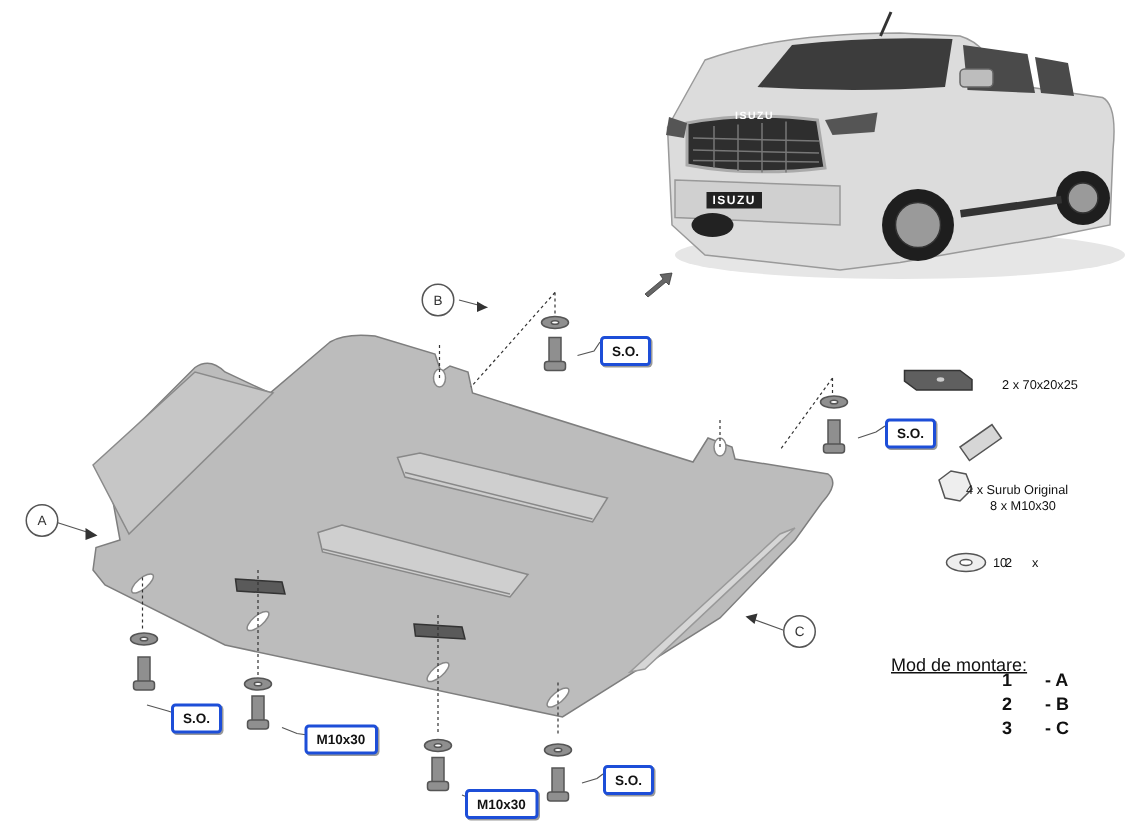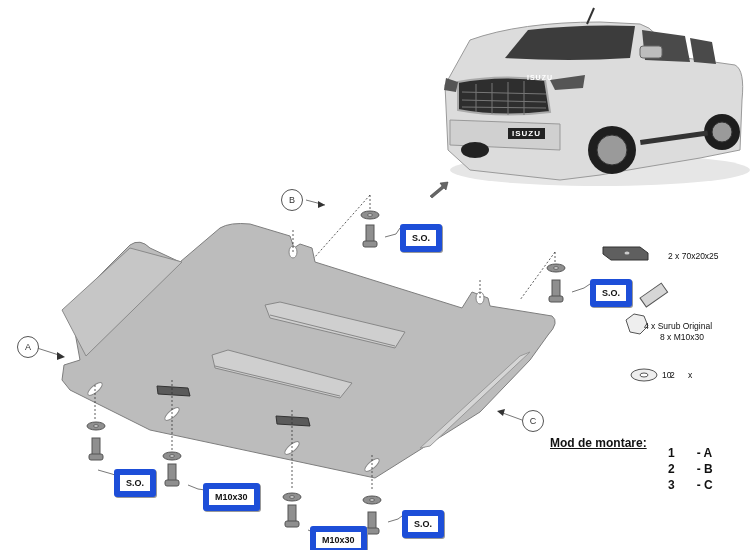--- a/index.html
+++ b/index.html
@@ -1,22 +1,22 @@
 <!DOCTYPE html>
 <html><head>
 <meta charset="utf-8">
 <style>
   html,body{margin:0;padding:0;background:#ffffff;}
   body{width:750px;height:550px;position:relative;overflow:hidden;font-family:"Liberation Sans",sans-serif;color:#111;}
-  .abs{position:absolute;margin-left:37px;}
+  .abs{position:absolute;}
   svg.layer{position:absolute;left:0;top:0;}
-  .callout{position:absolute;background:#fff;border:6px solid #1d4ed8;border-radius:3px;font-weight:bold;font-size:9px;padding:2px 6px;line-height:12px;box-shadow:1px 1px 0 #999;white-space:nowrap;}
+  .callout{position:absolute;background:#fff;border:2px solid #1d4ed8;border-radius:3px;font-weight:bold;font-size:9px;padding:2px 6px;line-height:12px;box-shadow:1px 1px 0 #999;white-space:nowrap;}
   .circle-label{position:absolute;width:20px;height:20px;border:1px solid #555;border-radius:50%;background:#fff;font-size:9px;text-align:center;line-height:20px;color:#333;}
   .legend-text{position:absolute;font-size:8.5px;font-weight:normal;line-height:11px;white-space:nowrap;}
-  .mod-title{position:absolute;left:534px;top:436px;font-size:12px;font-weight:bold;text-decoration:underline;white-space:nowrap;padding-left:16px;}
+  .mod-title{position:absolute;left:578px;top:436px;font-size:12px;font-weight:normal;text-decoration:underline;white-space:nowrap;padding-left:16px;}
   .mod-row{position:absolute;left:668px;font-size:12px;font-weight:bold;display:flex;gap:22px;}
 </style>
 </head>
 <body>
 
 <svg class="layer" width="750" height="550" viewBox="0 0 750 550">
 
   <ellipse cx="600" cy="170" rx="150" ry="16" fill="#e6e6e6"></ellipse>
 
   <path d="M445 85 L470 40 Q520 22 600 22 L640 24 Q660 30 665 55 L735 65 Q745 70 742 100 L740 150 L700 158 L640 168 L600 175 L560 180 L470 170 L448 150 Z" fill="#dcdcdc" stroke="#9a9a9a"></path>

